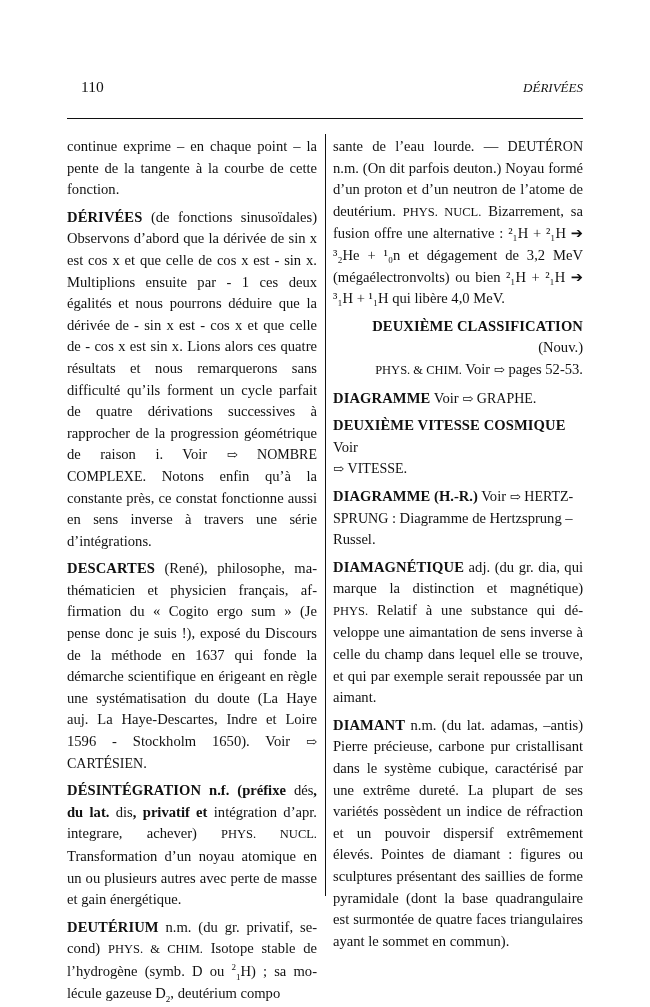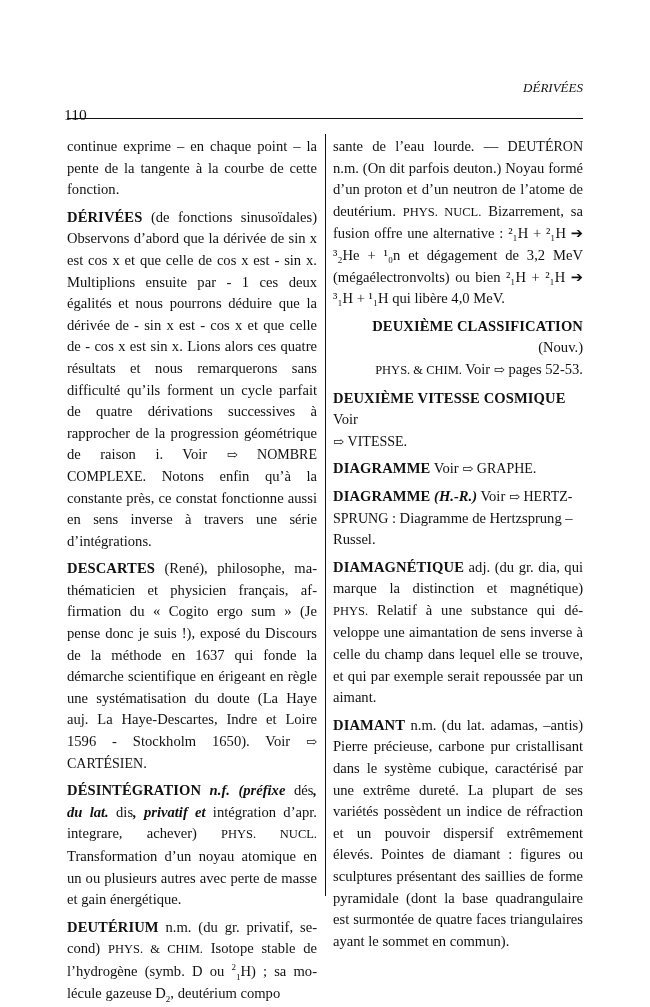--- a/index.html
+++ b/index.html
@@ -1,30 +1,30 @@
 <!DOCTYPE html>
 <html><head>
 <meta charset="utf-8">
 <style>
   html, body { margin: 0; padding: 0; background: #ffffff; }
   body { width: 650px; height: 1007px; position: relative; overflow: hidden;
          font-family: "Liberation Serif", "DejaVu Serif", serif; color: #111; }
-  .page-number { position: absolute; left: 64px; top: 78px; font-size: 15.5px; margin-top: 28px; }
+  .page-number { position: absolute; left: 81px; top: 78px; font-size: 15.5px; }
   .running-head { position: absolute; right: 67px; top: 80px; font-size: 13px; font-style: italic; }
   .top-rule { position: absolute; left: 67px; right: 67px; top: 118px; height: 0; border-top: 1.4px solid #111; }
   .col { position: absolute; top: 136px; font-size: 14.6px; line-height: 21.6px; text-align: justify; hyphens: manual; }
   .col-left { left: 67px; width: 250px; }
   .col-right { left: 333px; width: 250px; }
   .divider { position: absolute; left: 325px; top: 134px; width: 0; height: 762px; border-left: 1.4px solid #111; }
   .entry { margin: 0 0 6px 0; }
   .hw { font-weight: bold; font-variant: small-caps; letter-spacing: 0.1px; }
   .sc { font-variant: small-caps; font-size: 14px; }
   .lbl { font-variant: small-caps; font-size: 12.5px; margin-top: 36px; }
   .it { }
-  .bold { font-weight: bold; font-style: italic; }
+  .bold { font-weight: bold; }
   .arrow { font-size: 13px; }
   sup, sub { font-size: 9px; line-height: 0; }
 </style>
 </head>
 <body>
 
 <div class="page-number">110</div>
 <div class="running-head">DÉRIVÉES</div>
 <div class="top-rule"></div>
 <div class="divider"></div>
@@ -40,22 +40,22 @@
 
   <p class="entry"><span class="hw">DEUTÉRIUM</span><span> n.m. (du gr. </span><span class="it">privatif</span><span>, se­cond) </span><span class="lbl">PHYS. &amp; CHIM.</span><span> Isotope stable de l’hydrogène (symb. D ou </span><sup>2</sup><sub>1</sub><span>H</span><span>) ; sa mo­lécule gazeuse D</span><sub>2</sub><span>, deutérium compo­</span></p>
 </div>
 
 <div class="col col-right">
   <p class="entry"><span>sante de l’eau lourde. — </span><span class="sc">DEUTÉRON</span><span> n.m. (On dit parfois deuton.) Noyau formé d’un proton et d’un neutron de l’atome de deutérium. </span><span class="lbl">PHYS. NUCL.</span><span> Bi­zarrement, sa fusion offre une alter­native : </span><span>²₁H + ²₁H ➔ ³₂He + ¹₀n</span><span> et dé­gagement de 3,2 MeV (mégaélectron­volts) ou bien </span><span>²₁H + ²₁H ➔ ³₁H + ¹₁H</span><span> qui libère 4,0 MeV.</span></p>
 
   <p class="entry" style="text-align:right"><span class="hw">DEUXIÈME CLASSIFICATION</span><span> (Nouv.) </span><br><span class="lbl">PHYS. &amp; CHIM.</span><span> Voir </span><span class="arrow">⇨</span><span> pages 52-53.</span></p>
 
 
+  <p class="entry" style="text-align:left"><span class="hw">DIAGRAMME</span><span> Voir </span><span class="arrow">⇨</span> <span class="sc">GRAPHE</span><span>.</span></p>
+
   <p class="entry" style="text-align:left"><span class="hw">DEUXIÈME VITESSE COSMIQUE</span><span> Voir </span><br><span class="arrow">⇨</span> <span class="sc">VITESSE</span><span>.</span></p>
-
-  <p class="entry" style="text-align:left"><span class="hw">DIAGRAMME</span><span> Voir </span><span class="arrow">⇨</span> <span class="sc">GRAPHE</span><span>.</span></p>
 
   <p class="entry" style="text-align:left"><span class="hw">DIAGRAMME</span><span class="bold"> (H.-R.)</span><span> Voir </span><span class="arrow">⇨</span> <span class="sc">HERTZ­SPRUNG</span><span> : </span><span class="it">Diagramme de Hertzsprung –Russel</span><span>.</span></p>
 
   <p class="entry"><span class="hw">DIAMAGNÉTIQUE</span><span> adj. (du gr. </span><span class="it">dia</span><span>, qui marque la distinction et </span><span class="it">magnétique</span><span>) </span><span class="lbl">PHYS.</span><span> Relatif à une substance qui dé­veloppe une aimantation de sens in­verse à celle du champ dans lequel elle se trouve, et qui par exemple se­rait repoussée par un aimant.</span></p>
 
   <p class="entry"><span class="hw">DIAMANT</span><span> n.m. (du lat. </span><span class="it">adamas, –an­tis</span><span>) Pierre précieuse, carbone pur cris­tallisant dans le système cubique, ca­ractérisé par une extrême dureté. La plupart de ses variétés possèdent un indice de réfraction et un pouvoir dis­persif extrêmement élevés. </span><span class="it">Pointes de diamant :</span><span> figures ou sculptures pré­sentant des saillies de forme pyrami­dale (dont la base quadrangulaire est surmontée de quatre faces triangulai­res ayant le sommet en commun).</span></p>
 </div>
 
 </body></html>

